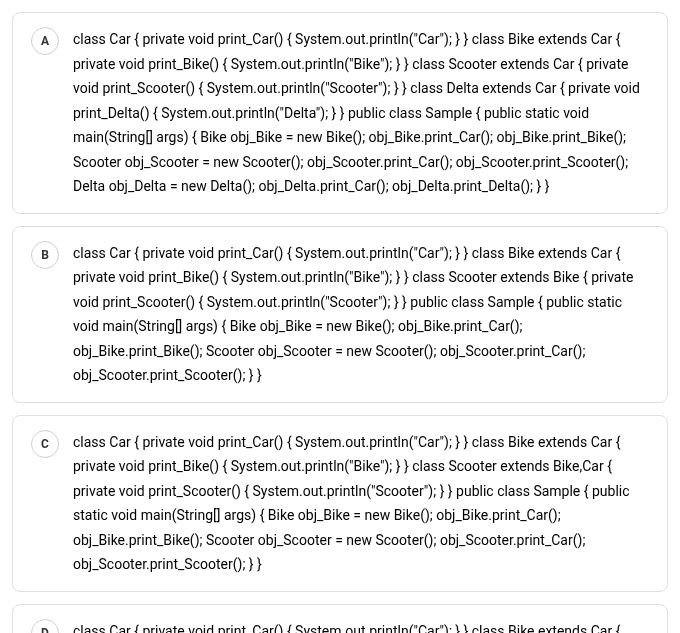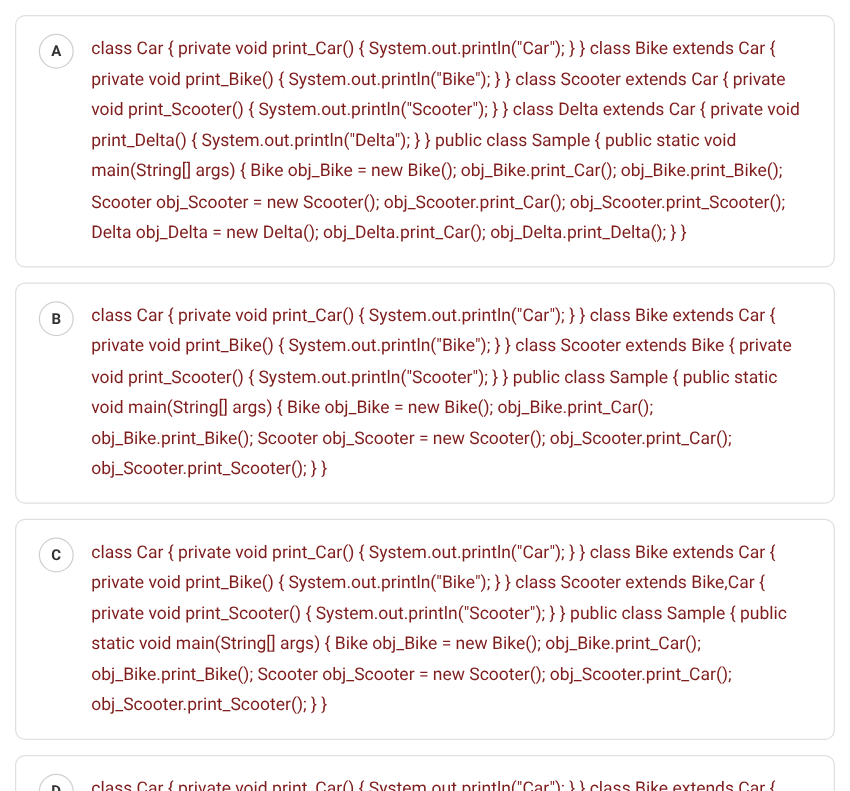--- a/index.html
+++ b/index.html
@@ -31,21 +31,21 @@
       font-size: 12px;
       font-weight: 700;
       color: #333;
       background: #fff;
       margin-top: 0;
     }
     .option-text {
       flex: 1;
       font-size: 14px;
       line-height: 1.75;
-      color: #7f1d1d;
+      color: #000000;
       word-break: break-word;
       font-family: -apple-system, BlinkMacSystemFont, "Segoe UI", Roboto, sans-serif;
     }
   </style>
 </head>
 <body>
 
 <div>
   <div class="option-card">
     <div class="option-badge">

